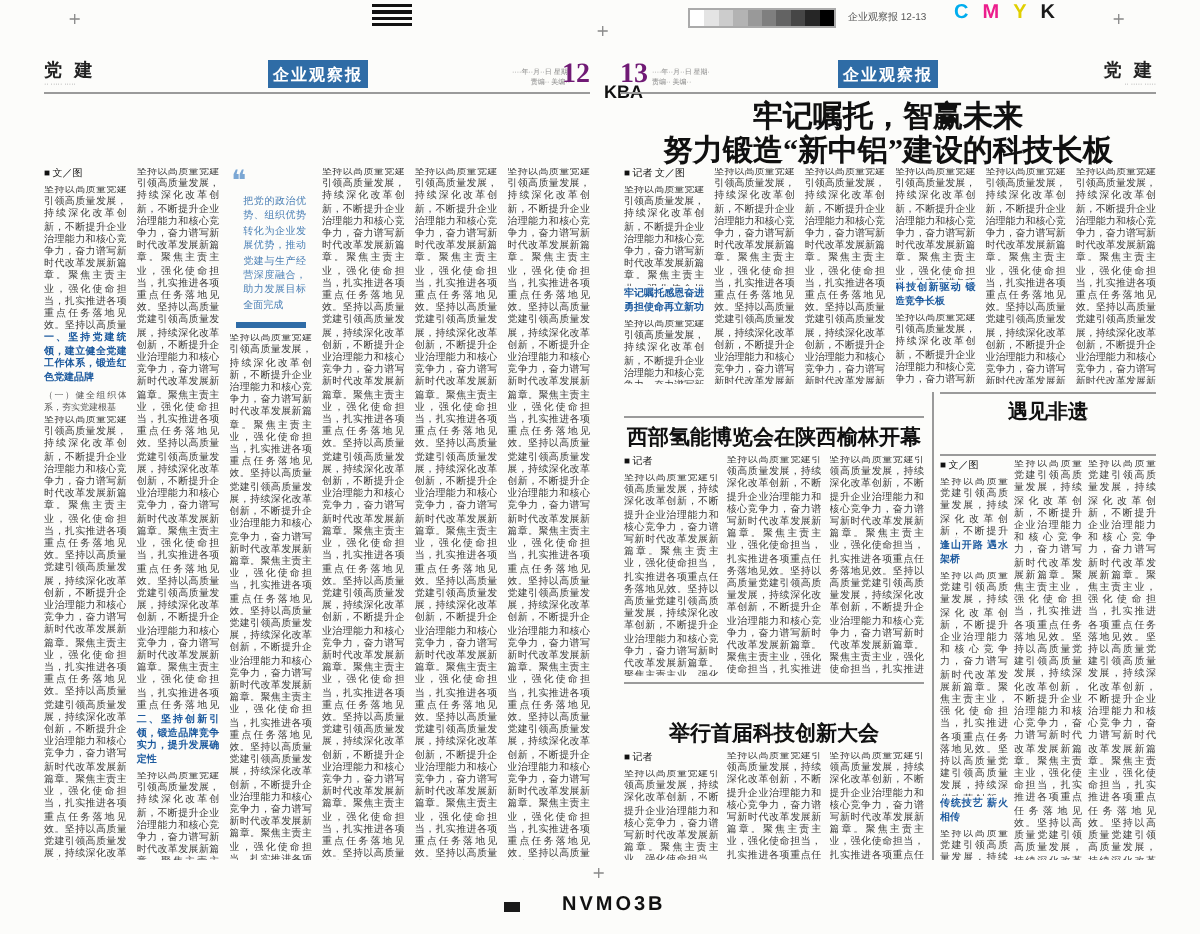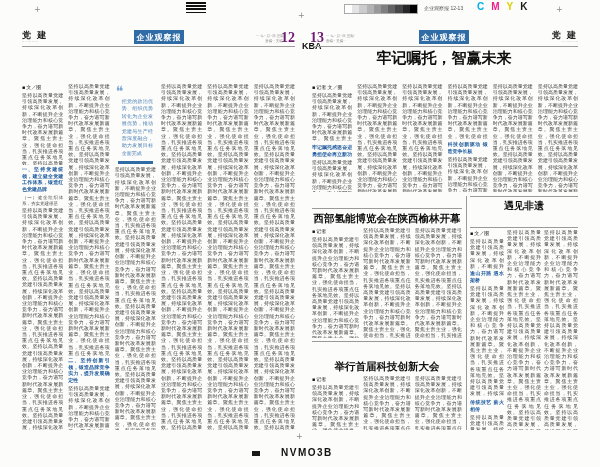--- a/index.html
+++ b/index.html
@@ -127,20 +127,21 @@
     </div>
     <div class="col">
       <div class="fill grow">坚持以高质量党建引领高质量发展，持续深化改革创新，不断提升企业治理能力和核心竞争力，奋力谱写新时代改革发展新篇章。聚焦主责主业，强化使命担当，扎实推进各项重点任务落地见效。坚持以高质量党建引领高质量发展，持续深化改革创新，不断提升企业治理能力和核心竞争力，奋力谱写新时代改革发展新篇章。聚焦主责主业，强化使命担当，扎实推进各项重点任务落地见效。坚持以高质量党建引领高质量发展，持续深化改革创新，不断提升企业治理能力和核心竞争力，奋力谱写新时代改革发展新篇章。聚焦主责主业，强化使命担当，扎实推进各项重点任务落地见效。坚持以高质量党建引领高质量发展，持续深化改革创新，不断提升企业治理能力和核心竞争力，奋力谱写新时代改革发展新篇章。聚焦主责主业，强化使命担当，扎实推进各项重点任务落地见效。坚持以高质量党建引领高质量发展，持续深化改革创新，不断提升企业治理能力和核心竞争力，奋力谱写新时代改革发展新篇章。聚焦主责主业，强化使命担当，扎实推进各项重点任务落地见效。坚持以高质量党建引领高质量发展，持续深化改革创新，不断提升企业治理能力和核心竞争力，奋力谱写新时代改革发展新篇章。聚焦主责主业，强化使命担当，扎实推进各项重点任务落地见效。坚持以高质量党建引领高质量发展，持续深化改革创新，不断提升企业治理能力和核心竞争力，奋力谱写新时代改革发展新篇章。聚焦主责主业，强化使命担当，扎实推进各项重点任务落地见效。</div>
     </div>
     <div class="col">
       <div class="fill grow">坚持以高质量党建引领高质量发展，持续深化改革创新，不断提升企业治理能力和核心竞争力，奋力谱写新时代改革发展新篇章。聚焦主责主业，强化使命担当，扎实推进各项重点任务落地见效。坚持以高质量党建引领高质量发展，持续深化改革创新，不断提升企业治理能力和核心竞争力，奋力谱写新时代改革发展新篇章。聚焦主责主业，强化使命担当，扎实推进各项重点任务落地见效。坚持以高质量党建引领高质量发展，持续深化改革创新，不断提升企业治理能力和核心竞争力，奋力谱写新时代改革发展新篇章。聚焦主责主业，强化使命担当，扎实推进各项重点任务落地见效。坚持以高质量党建引领高质量发展，持续深化改革创新，不断提升企业治理能力和核心竞争力，奋力谱写新时代改革发展新篇章。聚焦主责主业，强化使命担当，扎实推进各项重点任务落地见效。坚持以高质量党建引领高质量发展，持续深化改革创新，不断提升企业治理能力和核心竞争力，奋力谱写新时代改革发展新篇章。聚焦主责主业，强化使命担当，扎实推进各项重点任务落地见效。坚持以高质量党建引领高质量发展，持续深化改革创新，不断提升企业治理能力和核心竞争力，奋力谱写新时代改革发展新篇章。聚焦主责主业，强化使命担当，扎实推进各项重点任务落地见效。坚持以高质量党建引领高质量发展，持续深化改革创新，不断提升企业治理能力和核心竞争力，奋力谱写新时代改革发展新篇章。聚焦主责主业，强化使命担当，扎实推进各项重点任务落地见效。</div>
     </div>
   </div>
 
   <div class="abs headline hl-r1">牢记嘱托，智赢未来</div>
+  <div class="abs headline hl-r2">努力锻造“新中铝”建设的科技长板</div>
 
   <div class="abs cols" style="left:312px;top:84px;width:266px;height:108px;">
     <div class="col">
       <div class="byline">■ 记者 文／图</div>
       <div class="fill" style="height:50px;">坚持以高质量党建引领高质量发展，持续深化改革创新，不断提升企业治理能力和核心竞争力，奋力谱写新时代改革发展新篇章。聚焦主责主业，强化使命担当，扎实推进各项重点任务落地见效。坚持以高质量党建引领高质量发展，持续深化改革创新，不断提升企业治理能力和核心竞争力，奋力谱写新时代改革发展新篇章。聚焦主责主业，强化使命担当，扎实推进各项重点任务落地见效。</div>
       <div class="blue-head">牢记嘱托感恩奋进 勇担使命再立新功</div>
       <div class="fill grow">坚持以高质量党建引领高质量发展，持续深化改革创新，不断提升企业治理能力和核心竞争力，奋力谱写新时代改革发展新篇章。聚焦主责主业，强化使命担当，扎实推进各项重点任务落地见效。坚持以高质量党建引领高质量发展，持续深化改革创新，不断提升企业治理能力和核心竞争力，奋力谱写新时代改革发展新篇章。聚焦主责主业，强化使命担当，扎实推进各项重点任务落地见效。</div>
     </div>
     <div class="col">
       <div class="fill grow">坚持以高质量党建引领高质量发展，持续深化改革创新，不断提升企业治理能力和核心竞争力，奋力谱写新时代改革发展新篇章。聚焦主责主业，强化使命担当，扎实推进各项重点任务落地见效。坚持以高质量党建引领高质量发展，持续深化改革创新，不断提升企业治理能力和核心竞争力，奋力谱写新时代改革发展新篇章。聚焦主责主业，强化使命担当，扎实推进各项重点任务落地见效。坚持以高质量党建引领高质量发展，持续深化改革创新，不断提升企业治理能力和核心竞争力，奋力谱写新时代改革发展新篇章。聚焦主责主业，强化使命担当，扎实推进各项重点任务落地见效。</div>

